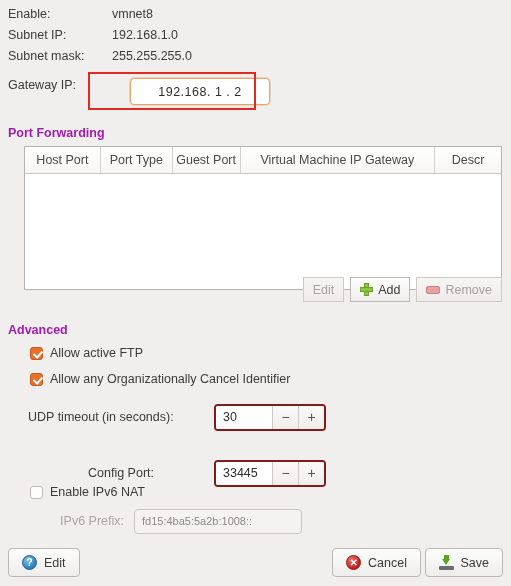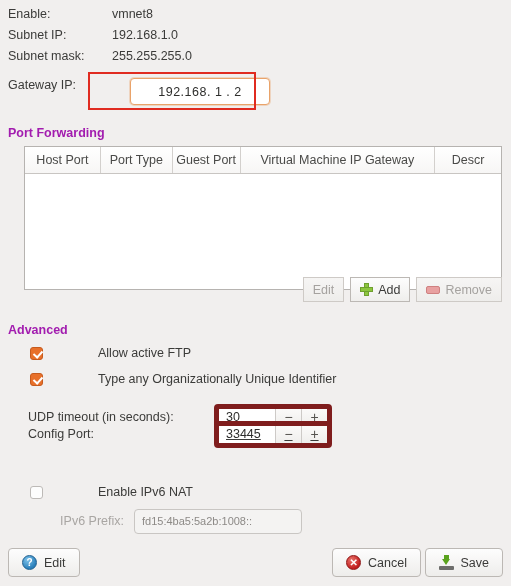--- a/index.html
+++ b/index.html
@@ -241,45 +241,44 @@
     left: 3.5px; top: 1px;
     width: 4px; height: 7px;
     border: solid #ffffff;
     border-width: 0 2px 2px 0;
     transform: rotate(42deg);
   }
   .cbox.off {
     background: #fdfdfd;
     border: 1px solid #bdbab7;
   }
-  .chk-label { color: #3b3b39; white-space: nowrap; margin-left: 48px; }
+  .chk-label { color: #3b3b39; white-space: nowrap; }
 
   
   .spin-row {
     position: absolute;
     display: flex;
     align-items: center;
     height: 28px;
   }
   #row-udp { left: 28px; top: 403px; }
-  #row-cfg { left: 28px; top: 420px; }
+  #row-cfg { left: 28px; top: 459px; text-align: center; }
   .spin-label {
     width: 186px;
     flex: 0 0 186px;
     color: #3b3b39;
   }
   .spinner {
     display: flex;
     height: 27px;
-    border: 5px solid #7f1d1d;
+    border: 2px solid #7f1d1d;
     border-radius: 4px;
     background: #fff;
     box-sizing: border-box;
     overflow: hidden;
-    text-decoration: underline;
   }
   .spin-val {
     width: 56px;
     display: flex;
     align-items: center;
     padding-left: 7px;
     background: #fff;
     color: #2e2e2c;
     font-size: 12.5px;
     box-sizing: border-box;
@@ -411,21 +410,21 @@
 
 <div class="section-title" id="adv-title">Advanced</div>
 
 <div class="chk-row" id="chk-ftp">
   <span class="cbox on"></span>
   <span class="chk-label">Allow active FTP</span>
 </div>
 
 <div class="chk-row" id="chk-oui">
   <span class="cbox on"></span>
-  <span class="chk-label">Type any Organizationally Unique Identifier</span>
+  <span class="chk-label">Allow any Organizationally Cancel Identifier</span>
 </div>
 
 <div class="spin-row" id="row-udp">
   <span class="spin-label">UDP timeout (in seconds):</span>
   <div class="spinner">
     <div class="spin-val">30</div>
     <div class="spin-btn">−</div>
     <div class="spin-btn">+</div>
   </div>
 </div>

